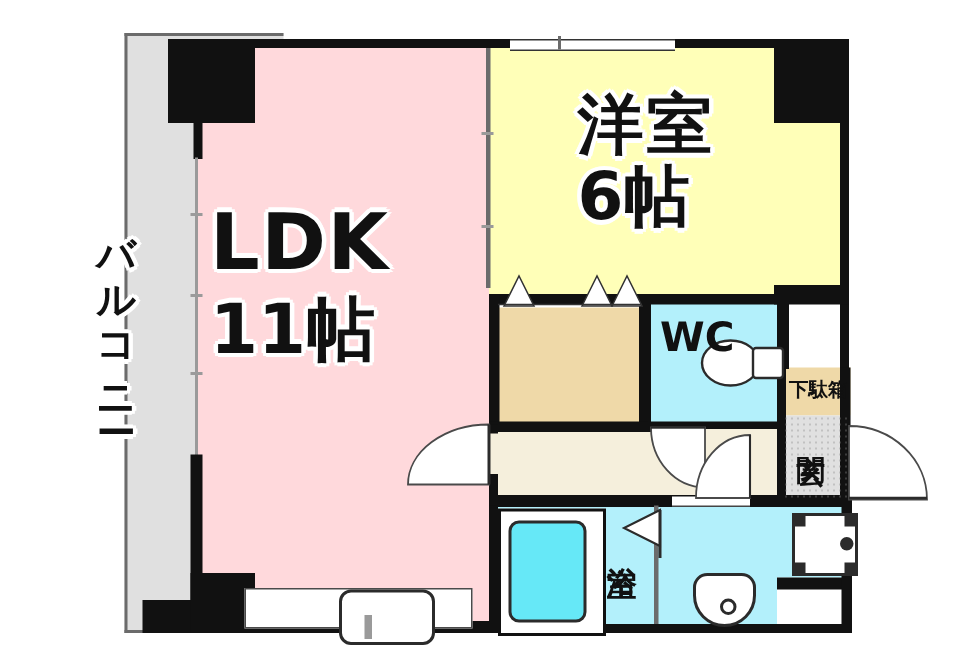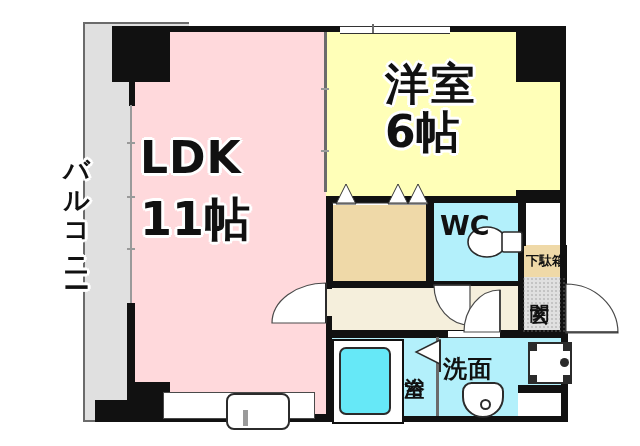--- a/index.html
+++ b/index.html
@@ -52,21 +52,21 @@
        2px  0 #fff, -2px  0 #fff, 0  2px #fff, 0 -2px #fff,
        2px  2px #fff, -2px  2px #fff, 2px -2px #fff, -2px -2px #fff,
        3px  0 #fff, -3px  0 #fff, 0  3px #fff, 0 -3px #fff;
   }
   .label.plain { text-shadow: none; }
   .vertical {
     writing-mode: vertical-rl;
     text-orientation: upright;
   }
 
-  #lbl-ldk      { left: 140px; top: 136px; font-size: 44px; letter-spacing: 1px; }
+  #lbl-ldk      { left: 140px; top: 136px; font-size: 52px; letter-spacing: 1px; }
   #lbl-ldk-size { left: 140px; top: 196px; font-size: 46px; letter-spacing: 0px; }
   #lbl-yoshitsu { left: 385px; top: 62px;  font-size: 44px; letter-spacing: 2px; }
   #lbl-yo-size  { left: 385px; top: 110px; font-size: 44px; letter-spacing: 0px; }
   #lbl-balcony  { left: 64px;  top: 140px; font-size: 26px; letter-spacing: 4px; }
   #lbl-cl       { left: 352px; top: 224px; font-size: 30px; letter-spacing: 1px; }
   #lbl-wc       { left: 440px; top: 212px; font-size: 27px; line-height: 1.05; }
   #lbl-getabako { left: 526px; top: 254px; font-size: 13px; letter-spacing: 0px; }
   #lbl-genkan   { left: 530px; top: 289px; font-size: 19px; line-height: 1.08; }
   #lbl-bath     { left: 404px; top: 362px; font-size: 20px; line-height: 1.1; }
   #lbl-senmen   { left: 443px; top: 357px; font-size: 24px; letter-spacing: 1px; }
@@ -300,15 +300,14 @@
 
 
   <div class="label plain" id="lbl-wc" style="width:24px; white-space:normal; text-align:left;"><span>WC</span></div>
 
   <div class="label plain" id="lbl-getabako">下駄箱</div>
 
   <div class="label plain vertical" id="lbl-genkan">玄関</div>
 
   <div class="label plain vertical" id="lbl-bath">浴室</div>
 
-  <div class="label plain" id="lbl-senmen">洗面</div>
 
 </div>
 
 </body></html>

